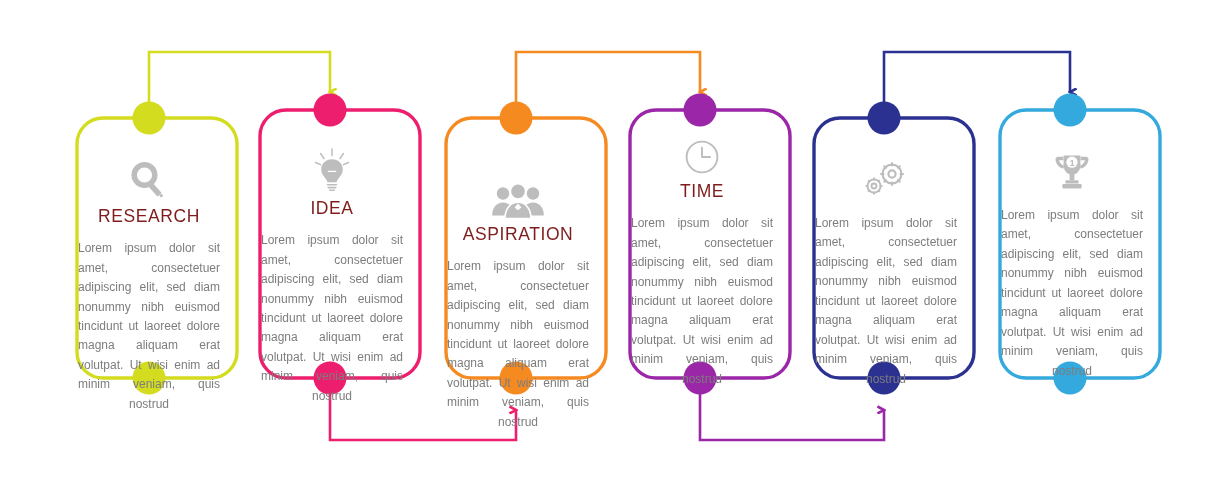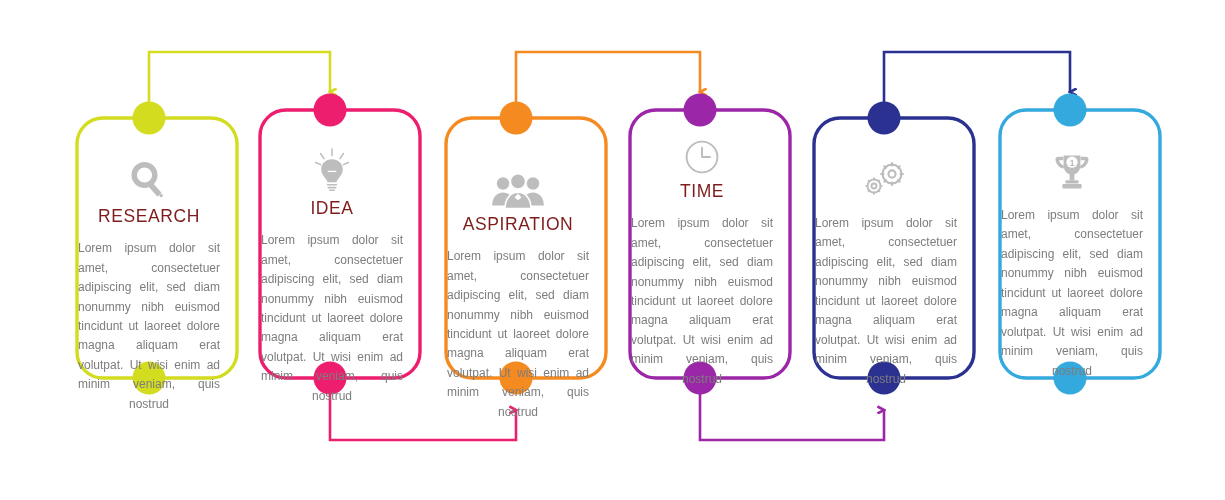--- a/index.html
+++ b/index.html
@@ -167,21 +167,21 @@
             <line x1="16.6" y1="37.8" x2="25.4" y2="37.8"></line>
             <line x1="17.2" y1="40.6" x2="24.8" y2="40.6"></line>
             <line x1="18.8" y1="43.3" x2="23.2" y2="43.3"></line>
           </g>
         </svg>
       </div>
       <div class="card-title">IDEA</div>
       <div class="card-body">Lorem ipsum dolor sit amet, consectetuer adipiscing elit, sed diam nonummy nibh euismod tincidunt ut laoreet dolore magna aliquam erat volutpat. Ut wisi enim ad minim veniam, quis nostrud</div>
     </div>
 
-    <div class="card-content" style="left:437px; top:163px;">
+    <div class="card-content" style="left:437px; top:173px;">
       <div class="card-icon">
         <svg width="56" height="36" viewBox="0 0 56 36" fill="#bdbdbd">
           <circle cx="13" cy="10.5" r="6.2"></circle>
           <path d="M2.2 32.5 C2.2 24.4 6.8 19.6 13 19.6 C19.2 19.6 23.8 24.4 23.8 32.5 Z"></path>
           <circle cx="43" cy="10.5" r="6.2"></circle>
           <path d="M32.2 32.5 C32.2 24.4 36.8 19.6 43 19.6 C49.2 19.6 53.8 24.4 53.8 32.5 Z"></path>
           <circle cx="28" cy="8.4" r="7.6" fill="#bdbdbd" stroke="#ffffff" stroke-width="1.6"></circle>
           <path d="M15 35.5 C15 25.6 20.6 19.2 28 19.2 C35.4 19.2 41 25.6 41 35.5 Z" fill="#bdbdbd" stroke="#ffffff" stroke-width="1.6"></path>
           <path d="M28 20.5 L24.6 24.4 L28 27.2 L31.4 24.4 Z" fill="#ffffff"></path>
         </svg>

